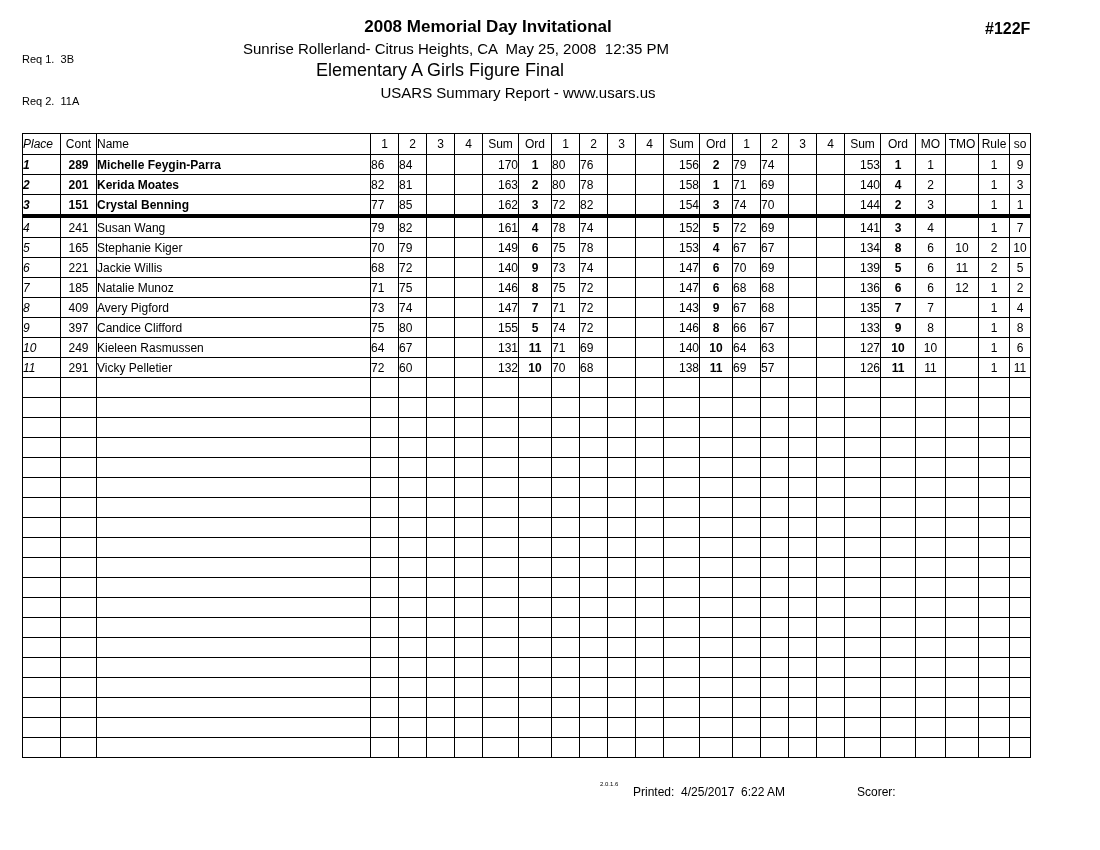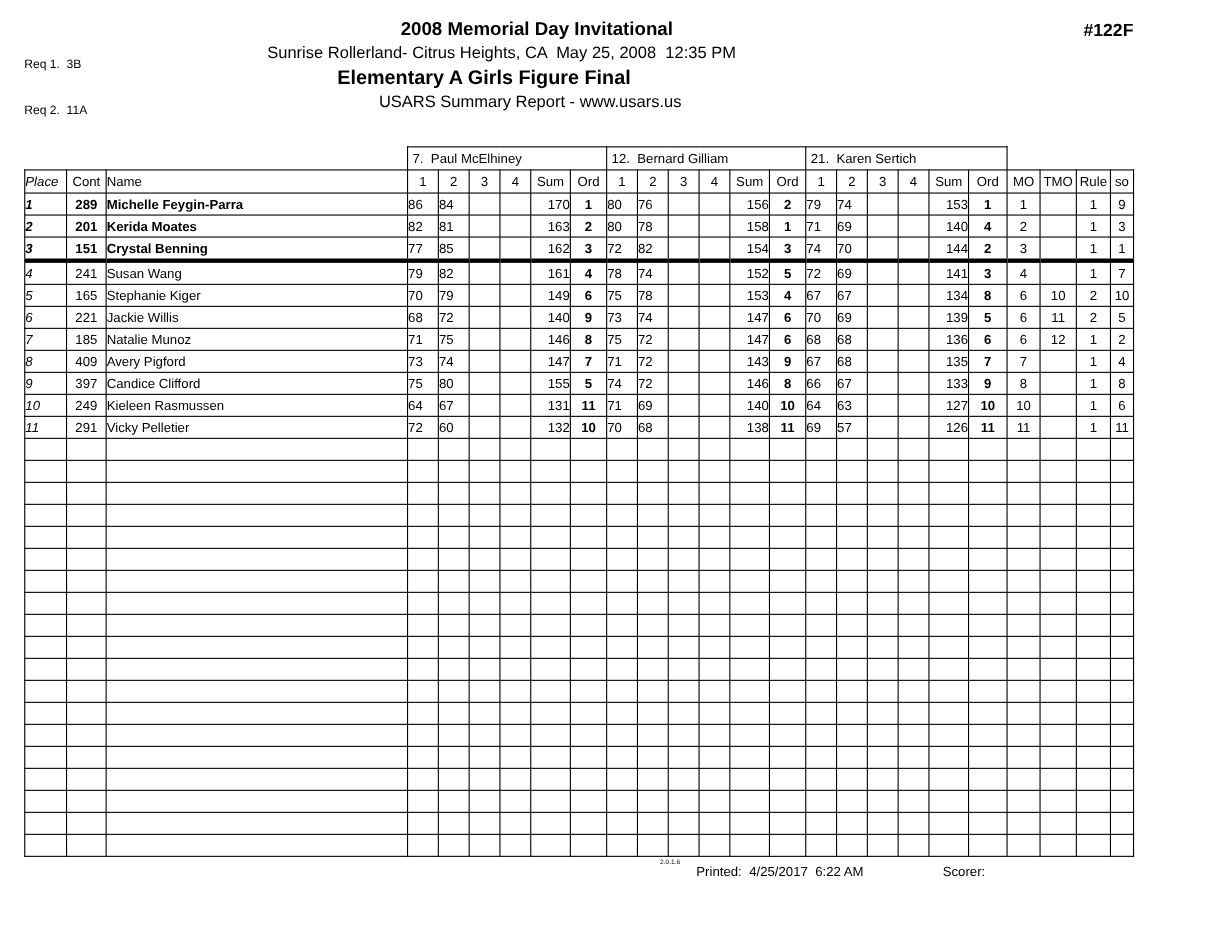--- a/index.html
+++ b/index.html
@@ -6,22 +6,22 @@
   body{
     width:1100px;height:850px;position:relative;
     background:#ffffff;color:#000000;
     font-family:"Liberation Sans",sans-serif;
     overflow:hidden;
   }
   .abs{position:absolute;}
   .req{left:22px;top:24px;font-size:11px;line-height:14px;white-space:pre;}
   .title{left:0;top:17px;width:976px;text-align:center;font-size:17px;font-weight:bold;}
   .subtitle{left:0;top:40px;width:912px;text-align:center;font-size:15px;white-space:pre;}
-  .event{left:0;top:60px;width:880px;text-align:center;font-size:18px;font-weight:bold;}
-  .report{left:0;top:84px;width:964px;text-align:center;font-size:15px;}
+  .event{left:0;top:60px;width:880px;text-align:center;font-size:18px;font-weight:normal;}
+  .report{left:0;top:84px;width:964px;text-align:center;font-size:15px;padding-left:36px;}
   .docnum{left:985px;top:20px;font-size:16px;font-weight:bold;}
 
   table.t{border-collapse:collapse;table-layout:fixed;position:absolute;left:22px;top:133px;}
   table.t td{
     border:1px solid #000;
     font-family:"Liberation Sans",sans-serif;
     font-size:12px;
     padding:0;height:19px;
     vertical-align:middle;
     overflow:hidden;white-space:pre;
@@ -78,27 +78,20 @@
       <col style="width: 28px;">
       <col style="width: 28px;">
       <col style="width: 36px;">
       <col style="width: 35px;">
       <col style="width: 30px;">
       <col style="width: 33px;">
       <col style="width: 31px;">
       <col style="width: 21px;">
     </colgroup>
   <tbody>
-      <tr class="jr">
-        <td class="blank" colspan="3"></td>
-        <td class="judgebox" colspan="6">7.  Paul McElhiney</td>
-        <td class="judgebox" colspan="6">12.  Bernard Gilliam</td>
-        <td class="judgebox" colspan="6">21.  Karen Sertich</td>
-        <td class="blank" colspan="4"></td>
-      </tr>
       <tr class="hr2">
         <td class="al">Place</td>
         <td class="ct">Cont</td>
         <td class="nm">Name</td>
         <td class="ct">1</td>
         <td class="ct">2</td>
         <td class="ct">3</td>
         <td class="ct">4</td>
         <td class="ct">Sum</td>
         <td class="ordb">Ord</td>

